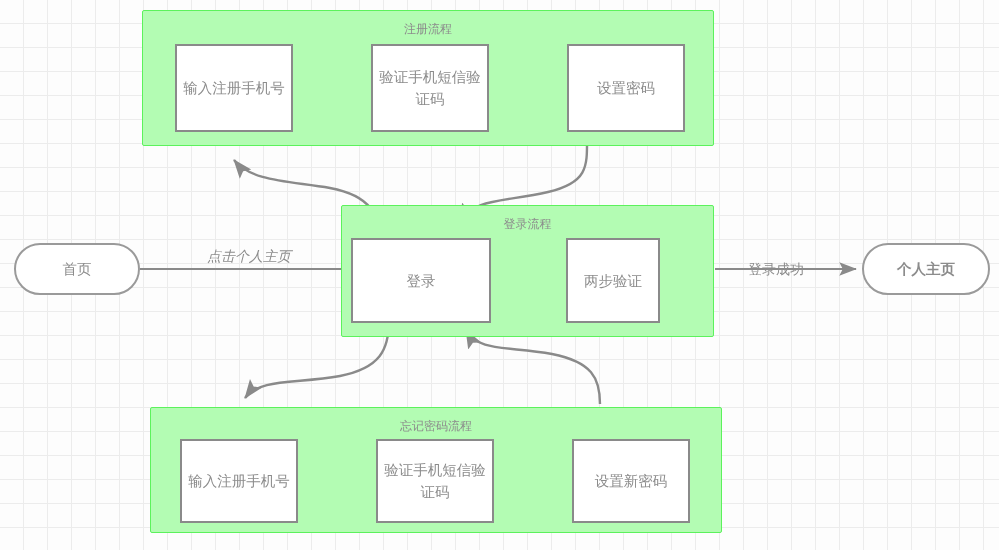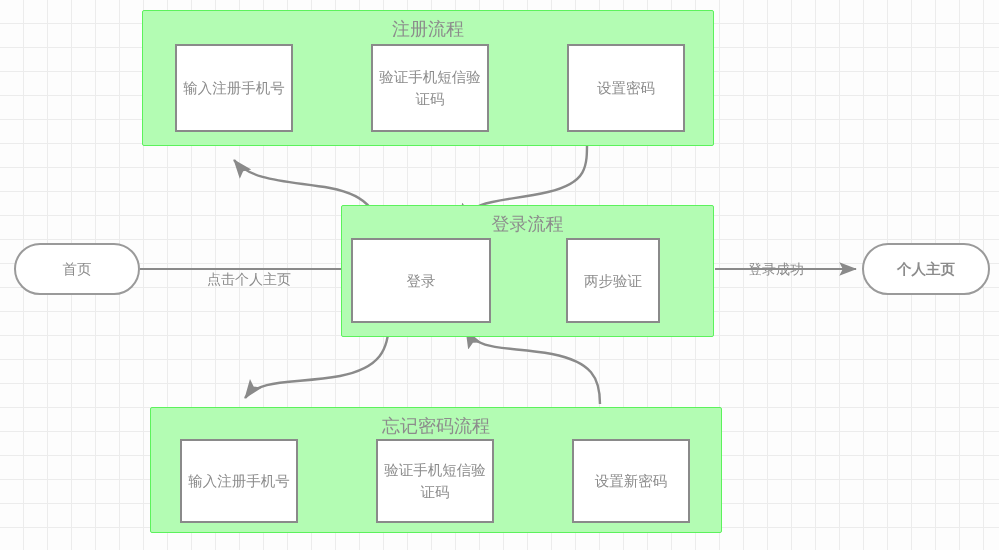--- a/index.html
+++ b/index.html
@@ -25,21 +25,21 @@
     background:#b3fcb3;
     border:1.5px solid #5cf25c;
     border-radius:2px;
     box-sizing:border-box;
   }
   .group-label{
     position:absolute;
     left:0;right:0;top:9px;
     text-align:center;
     color:#8c8c8c;
-    font-size:18px;
+    font-size:12px;
     line-height:18px;
     white-space:nowrap;
   }
   .node{
     position:absolute;
     background:#ffffff;
     border:2px solid #8a8a8a;
     box-sizing:border-box;
     display:flex;
     align-items:center;
@@ -164,17 +164,17 @@
   </div>
 
   <div class="node" style="left:572px;top:439px;width:118px;height:84px;">
     <span>设置新密码</span>
   </div>
 
   <div class="node terminal" style="left:862px;top:243px;width:128px;height:52px;font-weight:bold;">
     <span>个人主页</span>
   </div>
 
-  <div class="edge-label" style="left:186px;top:271px;width:126px;">点击个人主页</div>
+  <div class="edge-label" style="left:186px;top:248px;width:126px;font-style:italic;">点击个人主页</div>
 
   <div class="edge-label" style="left:720px;top:261px;width:84px;text-align:right;">登录成功</div>
 
 </div>
 
 </body></html>

